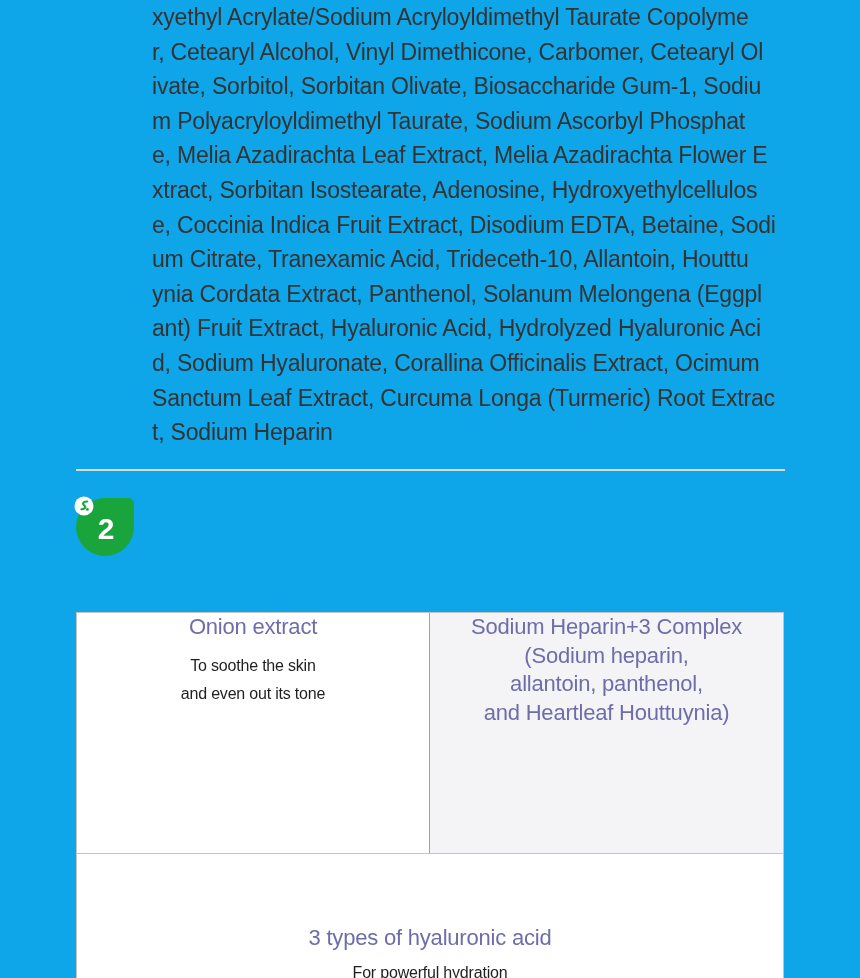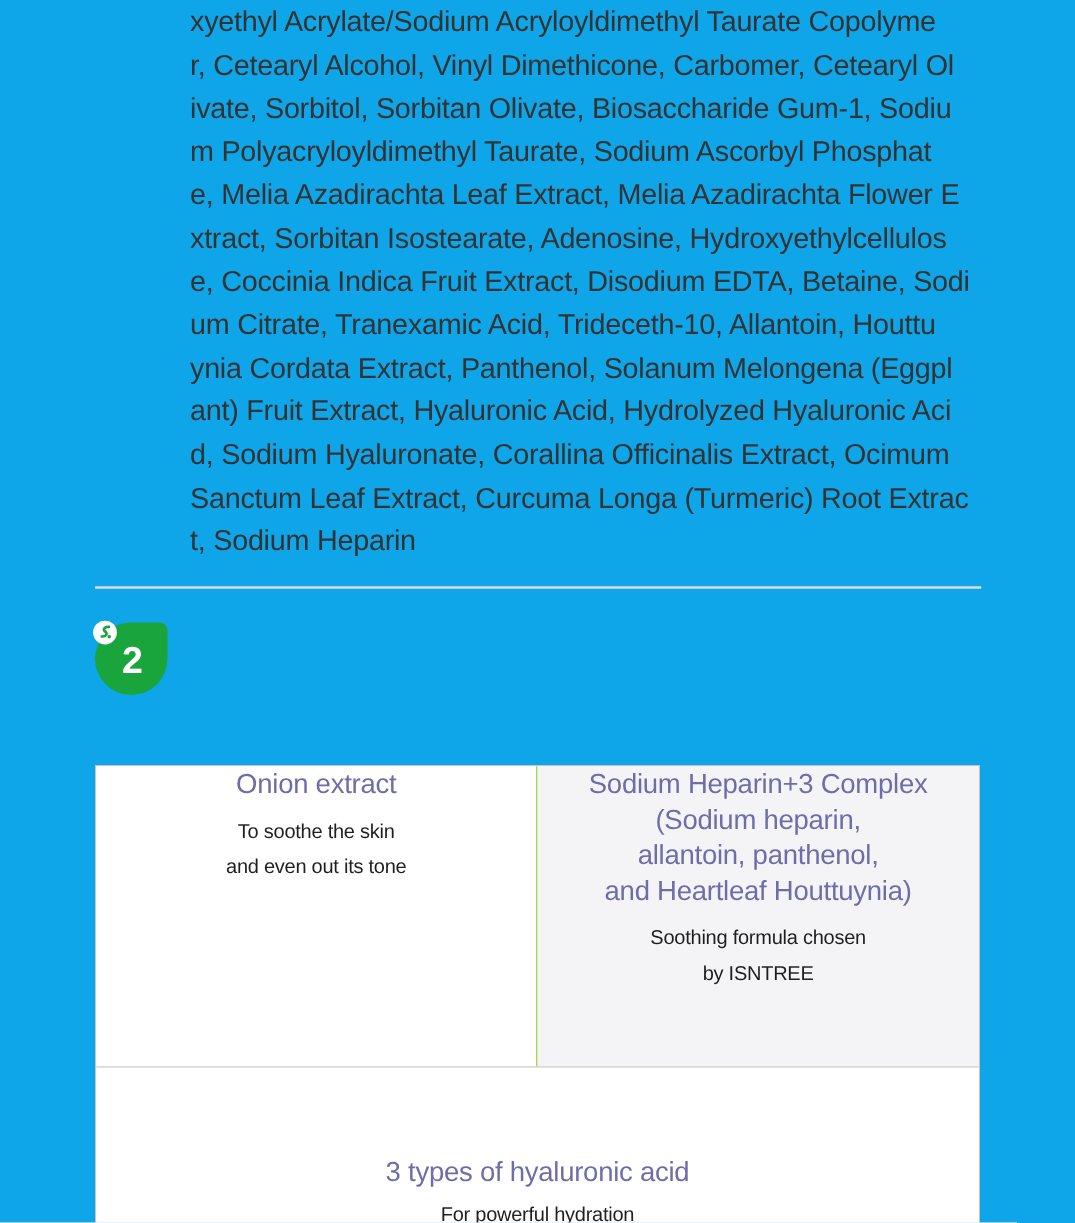--- a/index.html
+++ b/index.html
@@ -97,22 +97,20 @@
       <div class="cell cell-left">
         <div class="cell-title">Onion extract</div>
         <div class="cell-body">To soothe the skin
 and even out its tone</div>
       </div>
       <div class="cell cell-right">
         <div class="cell-title">Sodium Heparin+3 Complex
 (Sodium heparin,
 allantoin, panthenol,
 and Heartleaf Houttuynia)</div>
-        <div class="cell-body">Soothing formula chosen
-by ISNTREE</div>
       </div>
     </div>
     <div class="row2">
       <div class="cell-title">3 types of hyaluronic acid</div>
       <div class="cell-body">For powerful hydration</div>
     </div>
   </div>
 
 </div>
 

